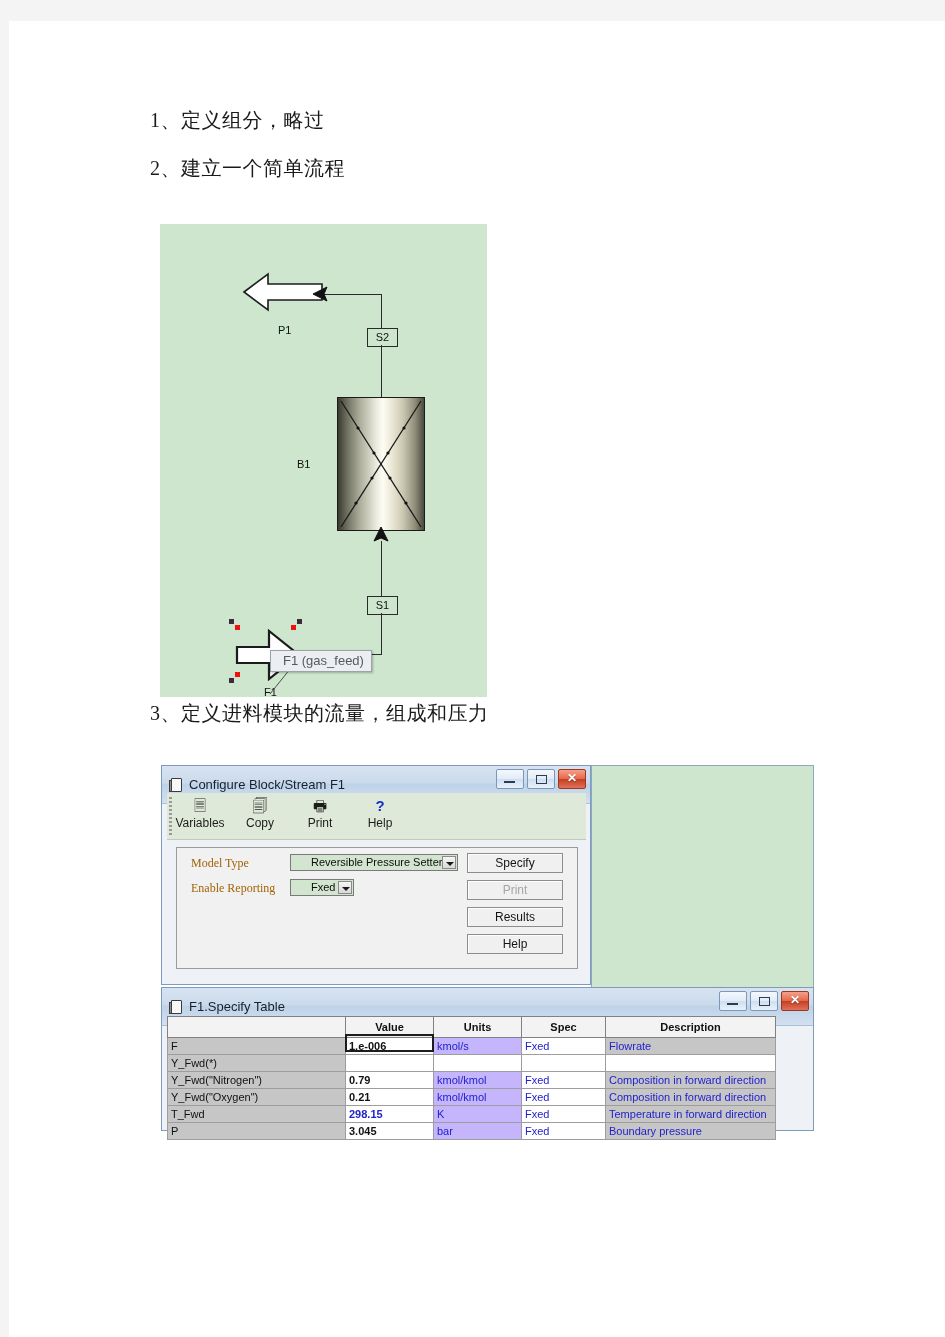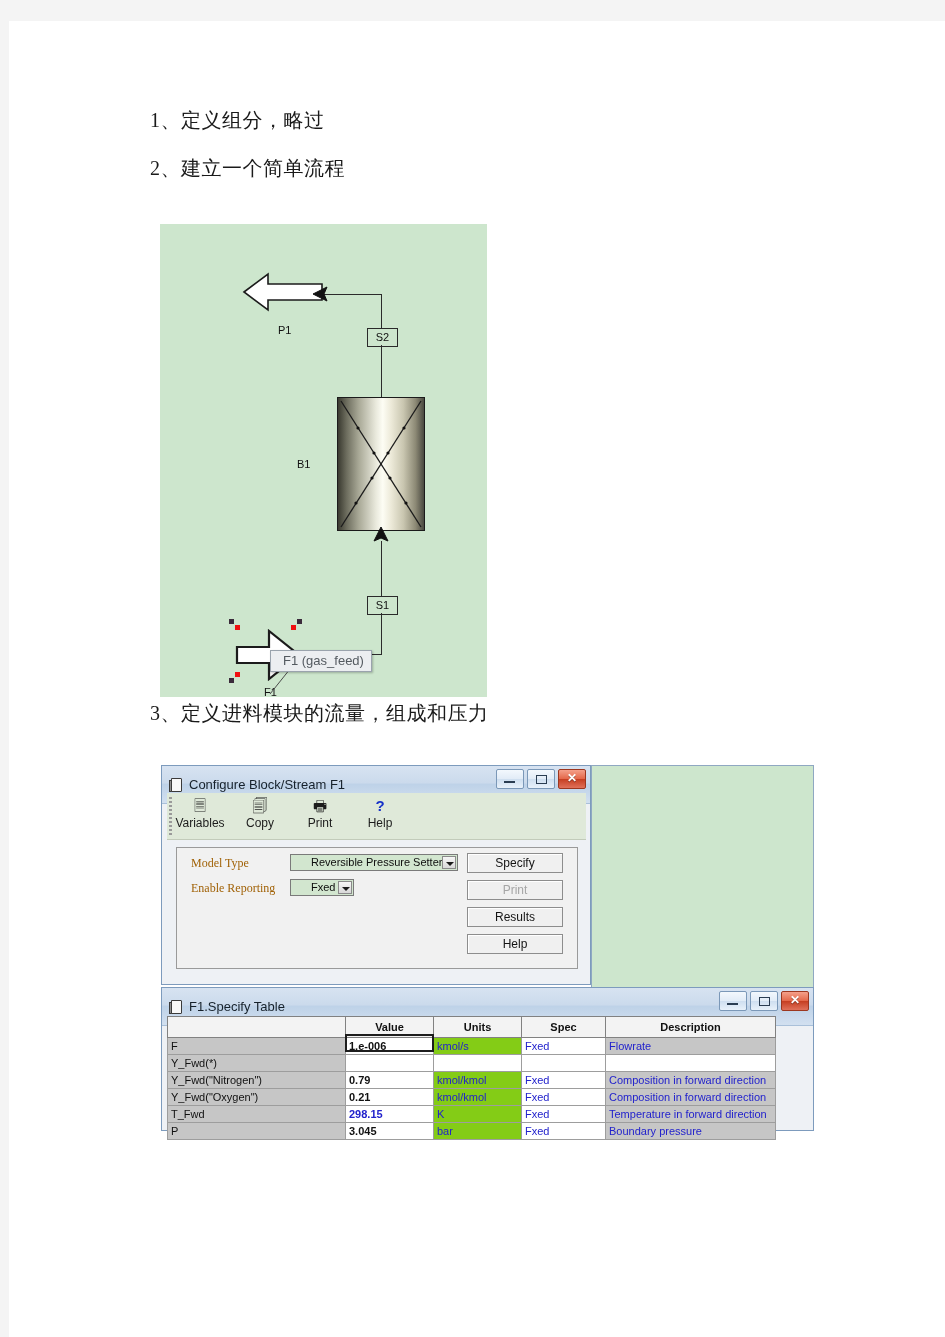--- a/index.html
+++ b/index.html
@@ -246,21 +246,21 @@
   #spec-table td {
     border: 1px solid #9d9d9d;
     height: 16px;
     padding: 0 3px;
     color: #111;
     white-space: nowrap;
     overflow: hidden;
   }
   #spec-table tr.data td.c-name { background: #c6c6c6; color:#111; }
   #spec-table tr.data td.c-val  { background: #ffffff; font-weight: bold; }
-  #spec-table tr.data td.c-unit { background: #84cc16; color: #2222cc; }
+  #spec-table tr.data td.c-unit { background: #c4b5fd; color: #2222cc; }
   #spec-table tr.data td.c-spec { background: #ffffff; color: #2222cc; }
   #spec-table tr.data td.c-desc { background: #c6c6c6; color: #2222cc; }
   #spec-table tr.data td.blue-val { color: #2222cc; }
   #spec-table tr.empty td { background: #ffffff; }
   #spec-table tr.empty td.c-name { background: #c6c6c6; }
   .sel-outline {
     position: absolute;
     border: 2px solid #1d1d1d;
     pointer-events: none;
     box-sizing: border-box;

